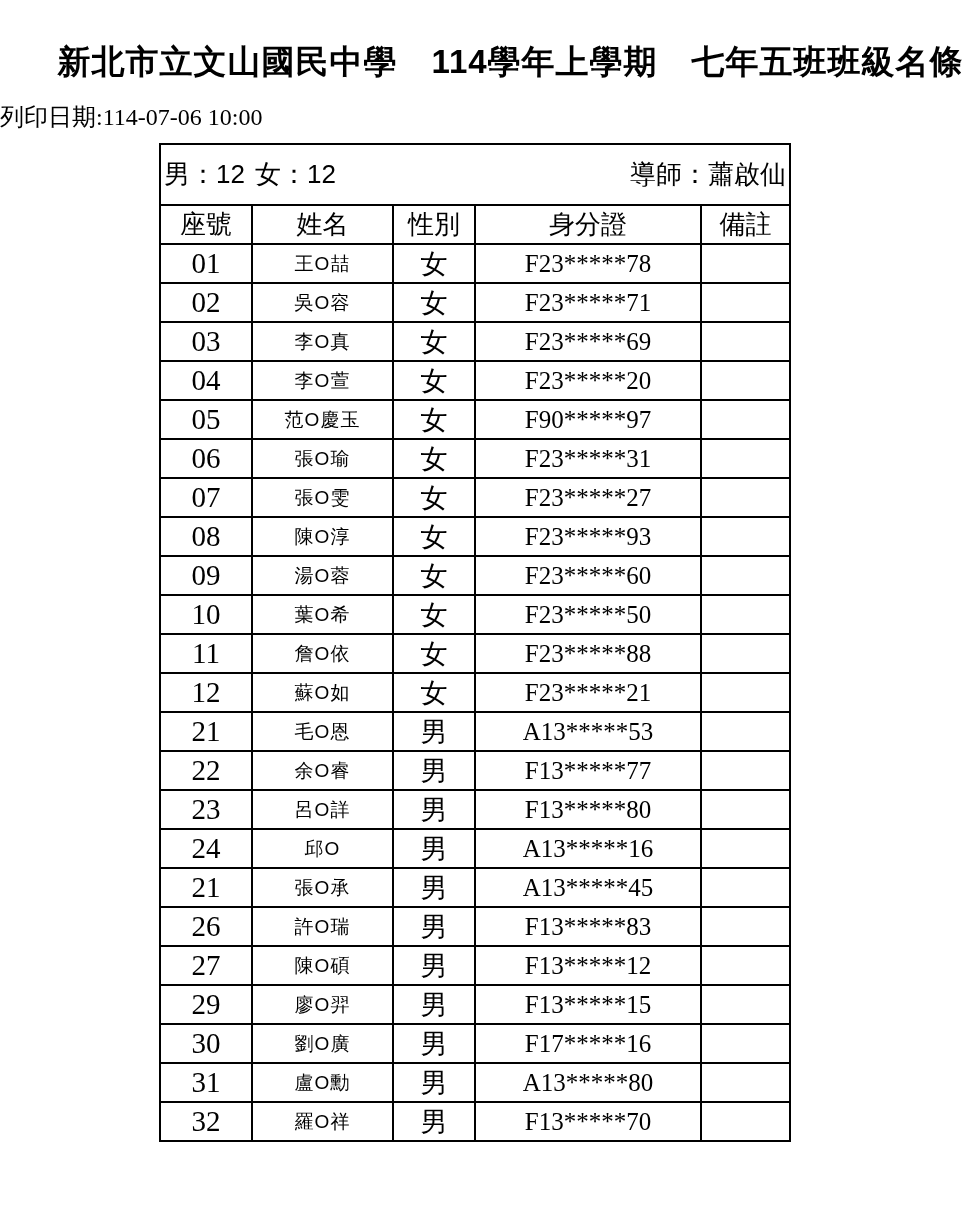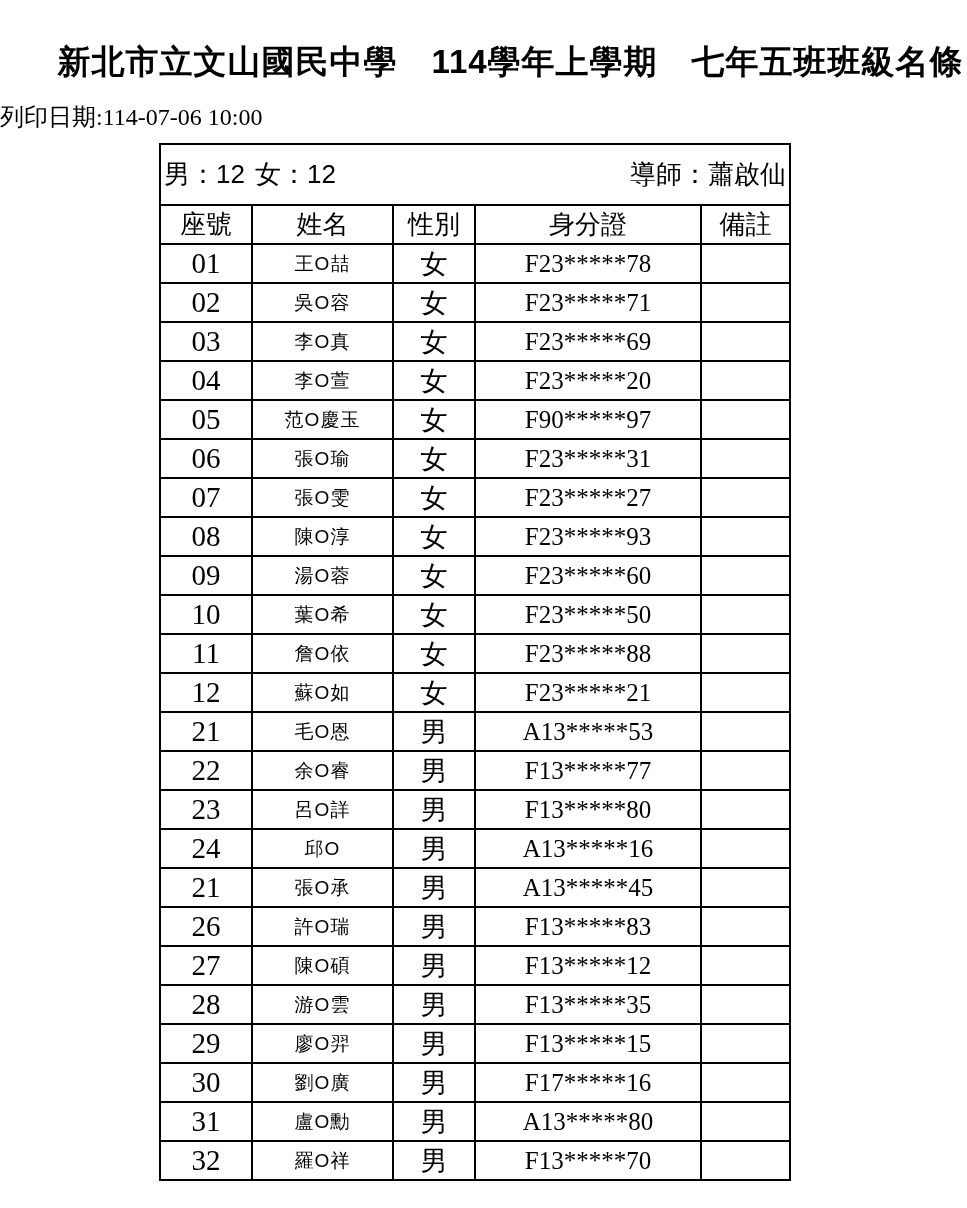--- a/index.html
+++ b/index.html
@@ -255,27 +255,20 @@
     <td class="note"></td>
   </tr>
         <tr class="data-row">
     <td class="seat">27</td>
     <td class="name">陳O碩</td>
     <td class="gender">男</td>
     <td class="sid">F13*****12</td>
     <td class="note"></td>
   </tr>
         <tr class="data-row">
-    <td class="seat">28</td>
-    <td class="name">游O雲</td>
-    <td class="gender">男</td>
-    <td class="sid">F13*****35</td>
-    <td class="note"></td>
-  </tr>
-        <tr class="data-row">
     <td class="seat">29</td>
     <td class="name">廖O羿</td>
     <td class="gender">男</td>
     <td class="sid">F13*****15</td>
     <td class="note"></td>
   </tr>
         <tr class="data-row">
     <td class="seat">30</td>
     <td class="name">劉O廣</td>
     <td class="gender">男</td>

